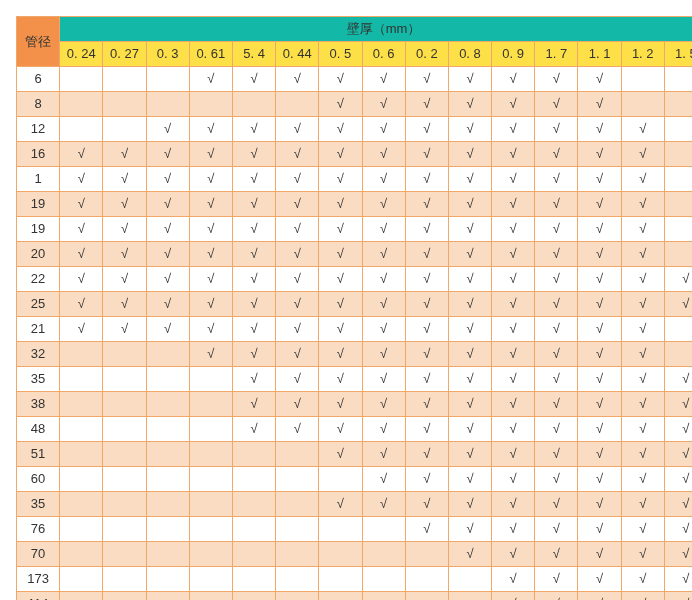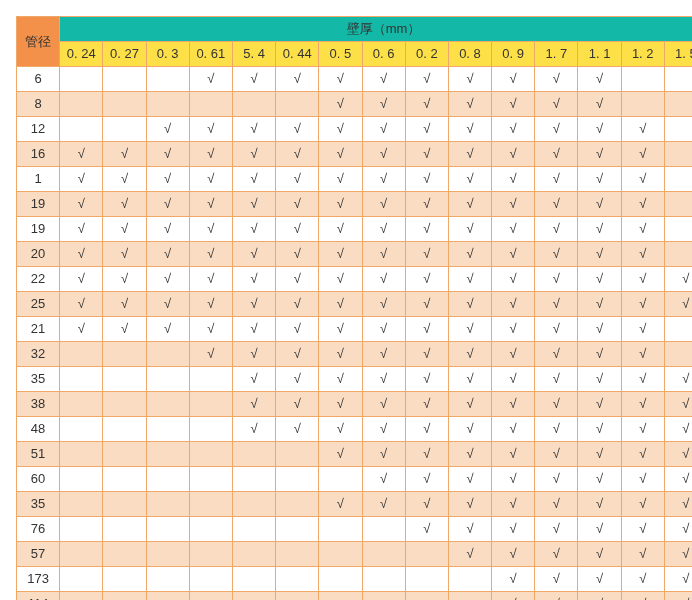--- a/index.html
+++ b/index.html
@@ -435,21 +435,21 @@
         <td class="check"></td>
         <td class="check">√</td>
         <td class="check">√</td>
         <td class="check">√</td>
         <td class="check">√</td>
         <td class="check">√</td>
         <td class="check">√</td>
         <td class="check">√</td>
       </tr>
       <tr class="row-alt">
-        <td class="diam">57</td>
+        <td class="diam">70</td>
         <td class="check"></td>
         <td class="check"></td>
         <td class="check"></td>
         <td class="check"></td>
         <td class="check"></td>
         <td class="check"></td>
         <td class="check"></td>
         <td class="check"></td>
         <td class="check"></td>
         <td class="check">√</td>

